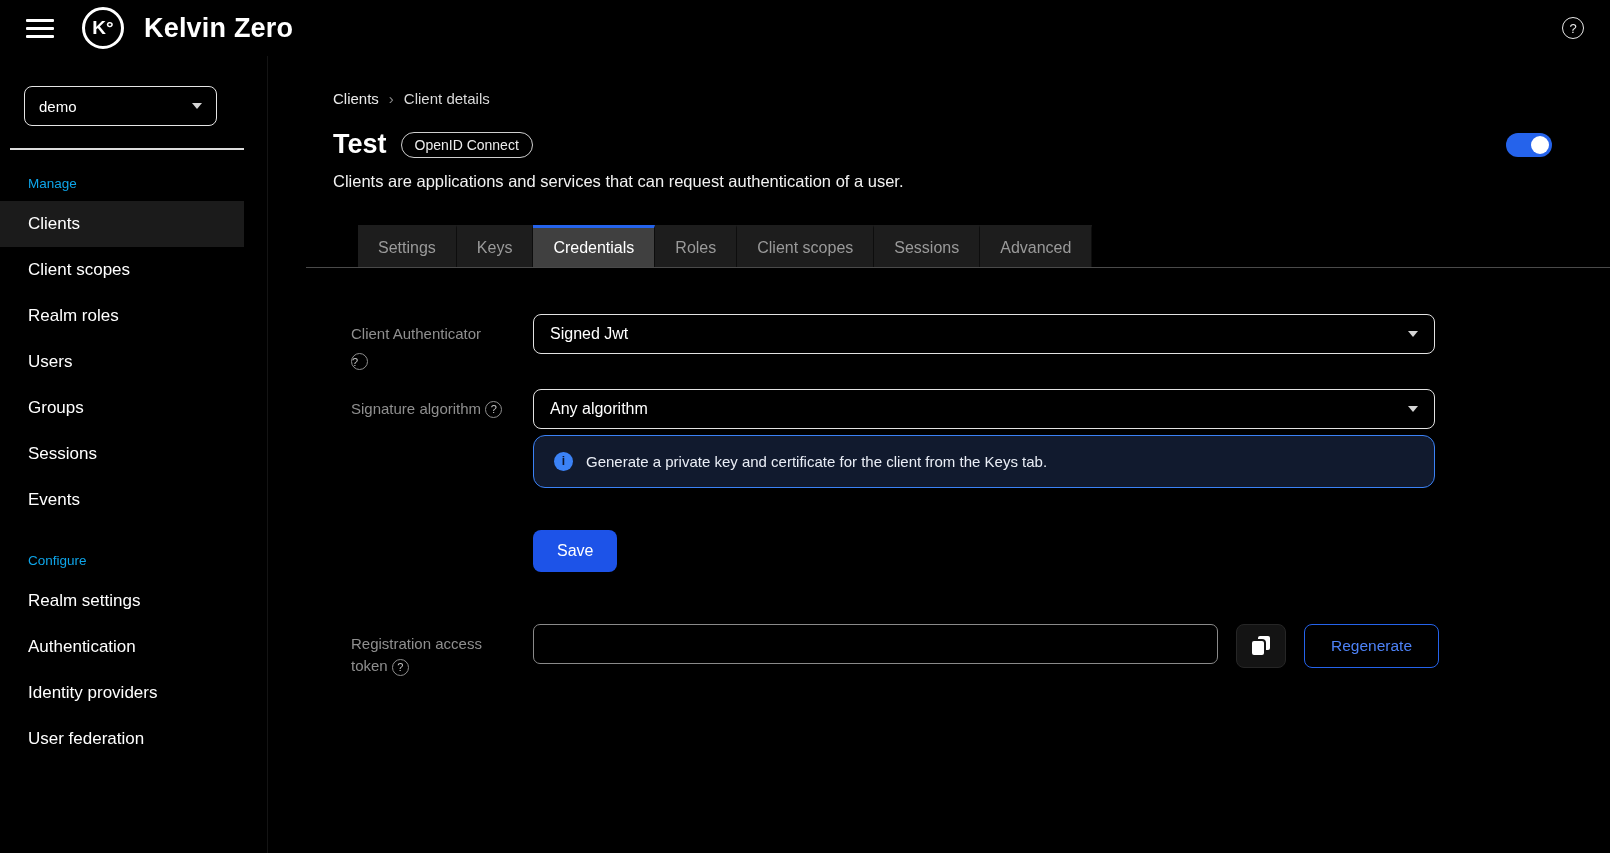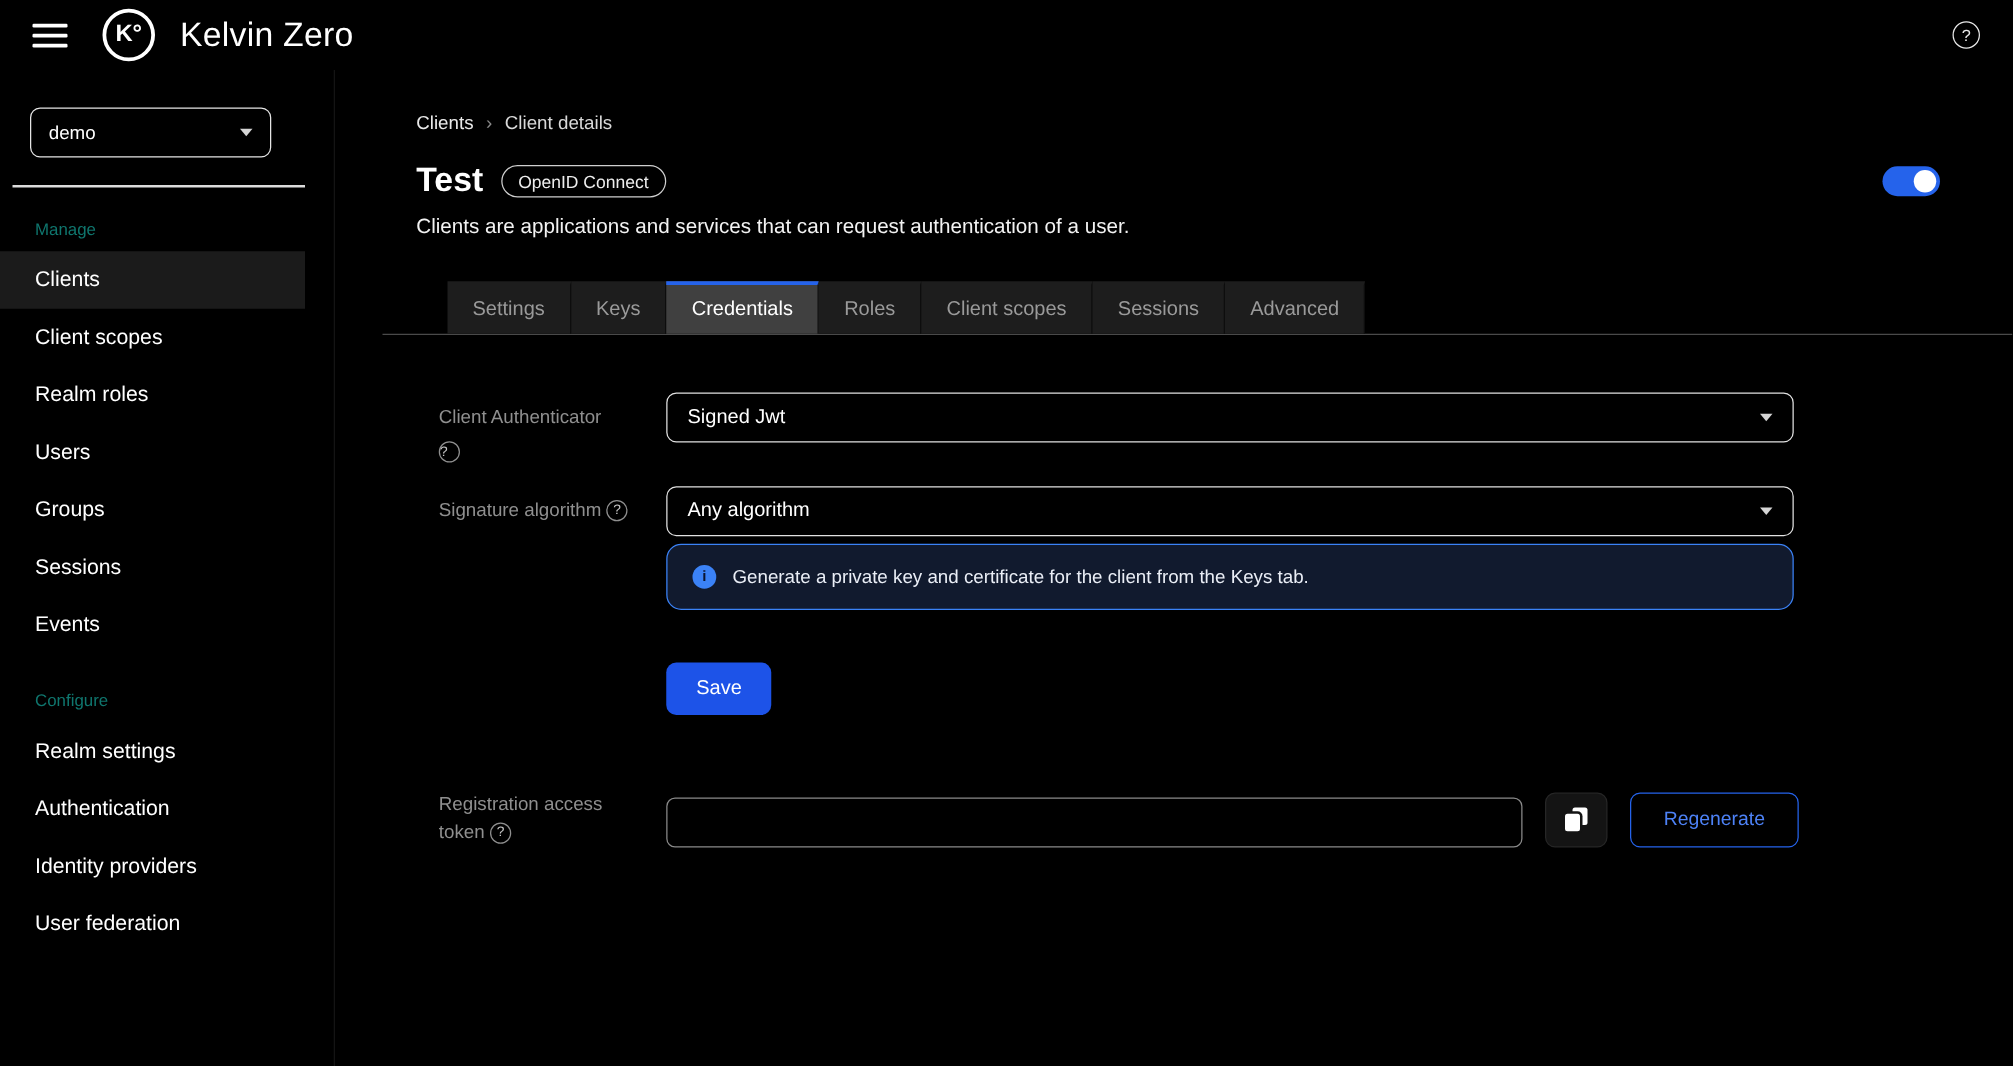--- a/index.html
+++ b/index.html
@@ -5,36 +5,36 @@
   * { margin:0; padding:0; box-sizing:border-box; }
   html,body { width:1610px; height:853px; background:#000; color:#fff;
     font-family:"Liberation Sans", sans-serif; overflow:hidden; }
 
   
   .header { height:56px; display:flex; align-items:center; padding:0 26px; gap:20px; background:#000; }
   .hamburger { width:28px; display:flex; flex-direction:column; gap:5px; cursor:pointer; }
   .hamburger span { display:block; height:3px; background:#fff; border-radius:1px; }
   .logo-circle { width:42px; height:42px; border:3px solid #fff; border-radius:50%;
     display:flex; align-items:center; justify-content:center; font-weight:bold; font-size:19px; margin-left:8px; }
-  .brand { font-size:27px; font-weight:400; letter-spacing:.2px; }
+  .brand { font-size:27px; font-weight:700; letter-spacing:.2px; }
   .help-top { margin-left:auto; width:22px; height:22px; border:1.5px solid #e8e8e8; border-radius:50%;
     display:flex; align-items:center; justify-content:center; font-size:13px; color:#e8e8e8; cursor:pointer; }
 
   
   .app { display:flex; height:797px; }
   .sidebar { width:268px; flex-shrink:0; padding-top:30px; border-right:1px solid #141414; }
   .main { flex:1; padding:34px 0 0 65px; }
 
   
   .realm-select { margin:0 50px 0 24px; height:40px; border:1px solid #e5e5e5; border-radius:8px;
     display:flex; align-items:center; justify-content:space-between; padding:0 14px; font-size:15px; cursor:pointer; }
   .caret { width:0; height:0; border-left:5px solid transparent; border-right:5px solid transparent;
     border-top:6px solid #d5d5d5; }
   .sidebar-divider { height:2px; background:#dcdcdc; margin:22px 23px 0 10px; }
-  .nav-section-label { color:#0f766e; font-size:13.5px; margin:26px 0 10px 28px; }
+  .nav-section-label { color:#0ea5e9; font-size:13.5px; margin:26px 0 10px 28px; }
   .nav-section-label.second { margin-top:30px; }
   .nav-item { padding:13px 28px; font-size:17px; cursor:pointer; margin-right:23px; }
   .nav-item.active { background:#1b1b1b; }
 
   
   .breadcrumb { display:flex; align-items:center; gap:10px; font-size:15px; }
   .crumb-link { color:#eaeaea; cursor:pointer; }
   .crumb-sep { color:#8a8a8a; font-size:15px; }
   .crumb-current { color:#d9d9d9; }
   .title-row { display:flex; align-items:center; gap:14px; margin-top:22px; padding-right:58px; }
@@ -62,21 +62,21 @@
   .control-col { display:flex; flex-direction:column; }
   .info-alert { width:902px; margin-top:6px; background:#111a2e; border:1px solid #3b82f6; border-radius:12px;
     padding:16px 20px; display:flex; align-items:center; gap:13px; }
   .info-icon { width:19px; height:19px; flex-shrink:0; border-radius:50%; background:#3b82f6; color:#0b1530;
     display:flex; align-items:center; justify-content:center; font-size:12px; font-weight:bold; font-style:normal; }
   .info-text { font-size:15px; color:#eaeef6; }
   .save-row { margin-top:42px; margin-bottom:0; }
   .save-btn { background:#1d53e8; color:#fff; border:none; border-radius:8px; padding:12px 24px;
     font-size:16px; font-family:inherit; cursor:pointer; }
   .reg-row { margin-top:52px; }
-  .token-controls { display:flex; align-items:flex-end; gap:18px; }
+  .token-controls { display:flex; align-items:flex-start; gap:18px; }
   .token-input { width:685px; height:40px; border:1px solid #8a8a8a; border-radius:7px; background:transparent;
     color:#fff; font-size:15px; padding:0 12px; font-family:inherit; }
   .copy-btn { width:50px; height:44px; background:#141414; border:1px solid #262626; border-radius:8px;
     display:flex; align-items:center; justify-content:center; cursor:pointer; }
   .copy-icon { position:relative; width:18px; height:19px; }
   .copy-sheet-back { position:absolute; top:0; right:0; width:12px; height:14px; background:#fff; border-radius:2px; }
   .copy-sheet-front { position:absolute; bottom:0; left:0; width:12px; height:14px; background:#fff;
     border-radius:2px; box-shadow:0 0 0 2px #141414; }
   .regen-btn { height:44px; padding:0 26px; background:transparent; border:1px solid #2563eb; color:#4d82f7;
     border-radius:8px; font-size:15.5px; font-family:inherit; cursor:pointer; }

